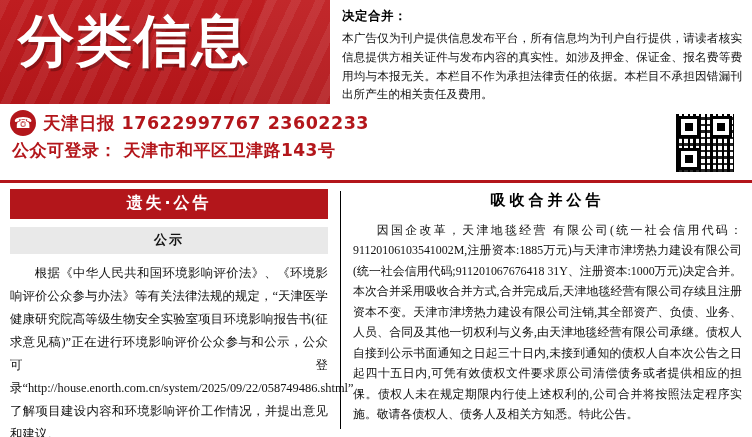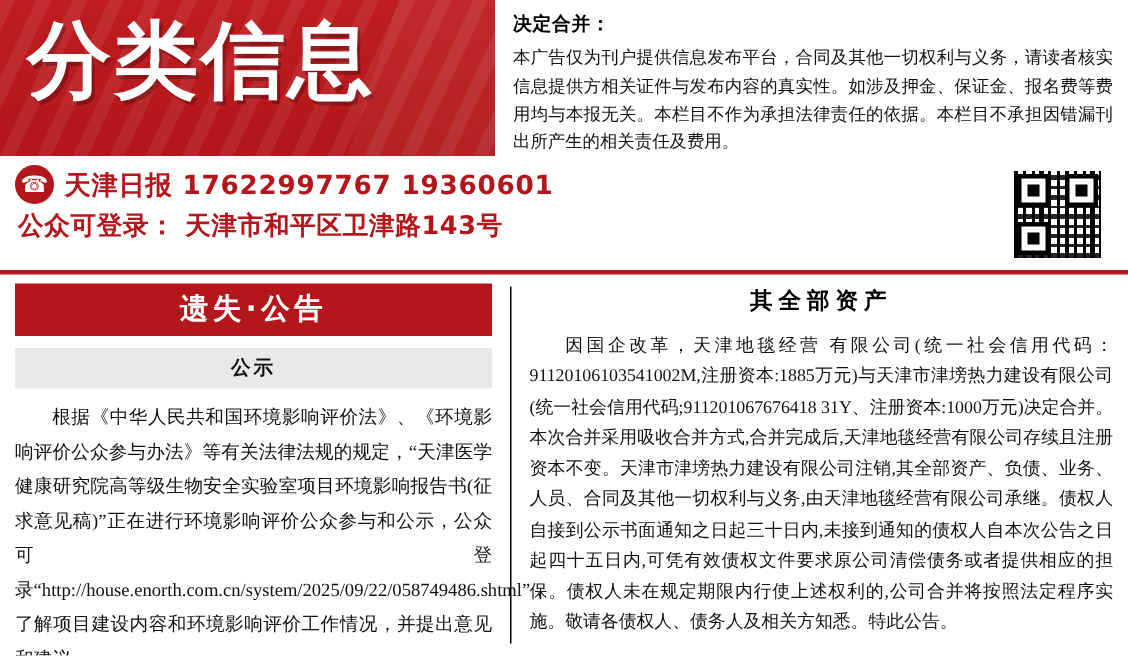--- a/index.html
+++ b/index.html
@@ -193,21 +193,21 @@
   }
   .col-right {
     flex: 1;
     padding-left: 2px;
   }
   .section-head {
     background: #b3161b;
     color: #fff;
     text-align: center;
     font-weight: bold;
-    font-size: 19px;
+    font-size: 16px;
     letter-spacing: 3px;
     padding: 4px 12px 5px;
     margin-bottom: 8px;
   }
   .section-head.plain {
     background: transparent;
     color: #000;
     font-size: 15px;
     letter-spacing: 4px;
     padding: 2px 0 8px;
@@ -241,27 +241,27 @@
 <body>
 
 <div class="page">
 
   <div class="masthead">
     <div class="masthead-left">
       <div class="big-title">分类信息</div>
     </div>
     <div class="masthead-right">
       <div class="notice-title">决定合并：</div>
-      <div class="notice-body">本广告仅为刊户提供信息发布平台，合同及其他一切权利与义务，请读者核实信息提供方相关证件与发布内容的真实性。如涉及押金、保证金、报名费等费用均与本报无关。本栏目不作为承担法律责任的依据。本栏目不承担因错漏刊出所产生的相关责任及费用。</div>
+      <div class="notice-body">本广告仅为刊户提供信息发布平台，所有信息均为刊户自行提供，请读者核实信息提供方相关证件与发布内容的真实性。如涉及押金、保证金、报名费等费用均与本报无关。本栏目不作为承担法律责任的依据。本栏目不承担因错漏刊出所产生的相关责任及费用。</div>
     </div>
 
     <div class="contact-band">
       <div class="contact-row">
         <span class="phone-badge">☎</span>
-        <span class="contact-line1">天津日报  17622997767   19360601</span>
+        <span class="contact-line1">天津日报  17622997767   23602233</span>
       </div>
       <div class="contact-line2">公众可登录： 天津市和平区卫津路143号</div>
     </div>
 
     <div class="qr-wrap">
       <div class="qr"></div>
       <div class="qr-eye tl">
           <i></i>
         </div>
       <div class="qr-eye tr">
@@ -278,18 +278,18 @@
   <div class="columns">
     <div class="col col-left">
       <div class="section-head">遗失·公告</div>
       <div class="sub-head">公示</div>
       <div class="body-text">根据《中华人民共和国环境影响评价法》、《环境影响评价公众参与办法》等有关法律法规的规定，“天津医学健康研究院高等级生物安全实验室项目环境影响报告书(征求意见稿)”正在进行环境影响评价公众参与和公示，公众可登录“http://house.enorth.com.cn/system/2025/09/22/058749486.shtml”，了解项目建设内容和环境影响评价工作情况，并提出意见和建议。</div>
     </div>
 
     <div class="col-sep"></div>
 
     <div class="col col-right">
-      <div class="section-head plain">其全部资产</div>
+      <div class="section-head plain">吸收合并公告</div>
       <div class="body-text">因国企改革，天津地毯经营 有限公司(统一社会信用代码：91120106103541002M,注册资本:1885万元)与天津市津塝热力建设有限公司(统一社会信用代码;911201067676418 31Y、注册资本:1000万元)决定合并。本次合并采用吸收合并方式,合并完成后,天津地毯经营有限公司存续且注册资本不变。天津市津塝热力建设有限公司注销,其全部资产、负债、业务、人员、合同及其他一切权利与义务,由天津地毯经营有限公司承继。债权人自接到公示书面通知之日起三十日内,未接到通知的债权人自本次公告之日起四十五日内,可凭有效债权文件要求原公司清偿债务或者提供相应的担保。债权人未在规定期限内行使上述权利的,公司合并将按照法定程序实施。敬请各债权人、债务人及相关方知悉。特此公告。</div>
     </div>
   </div>
 
 </div>
 
 </body></html>

